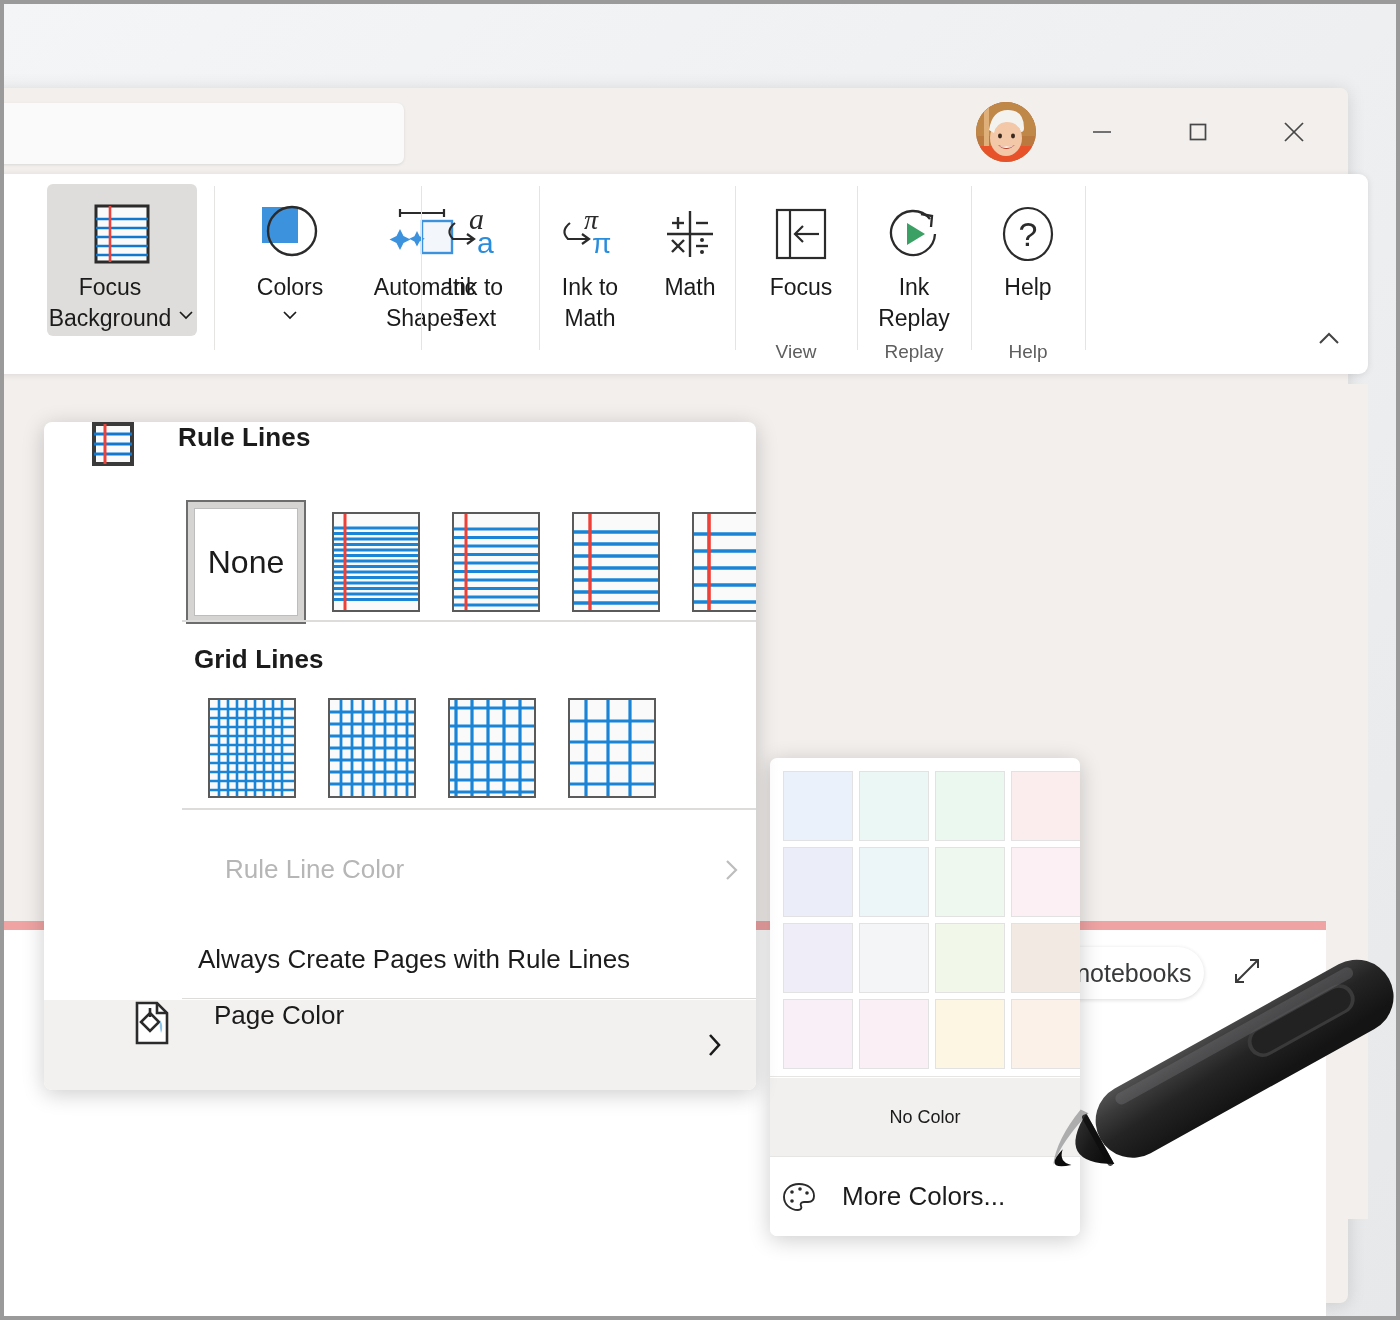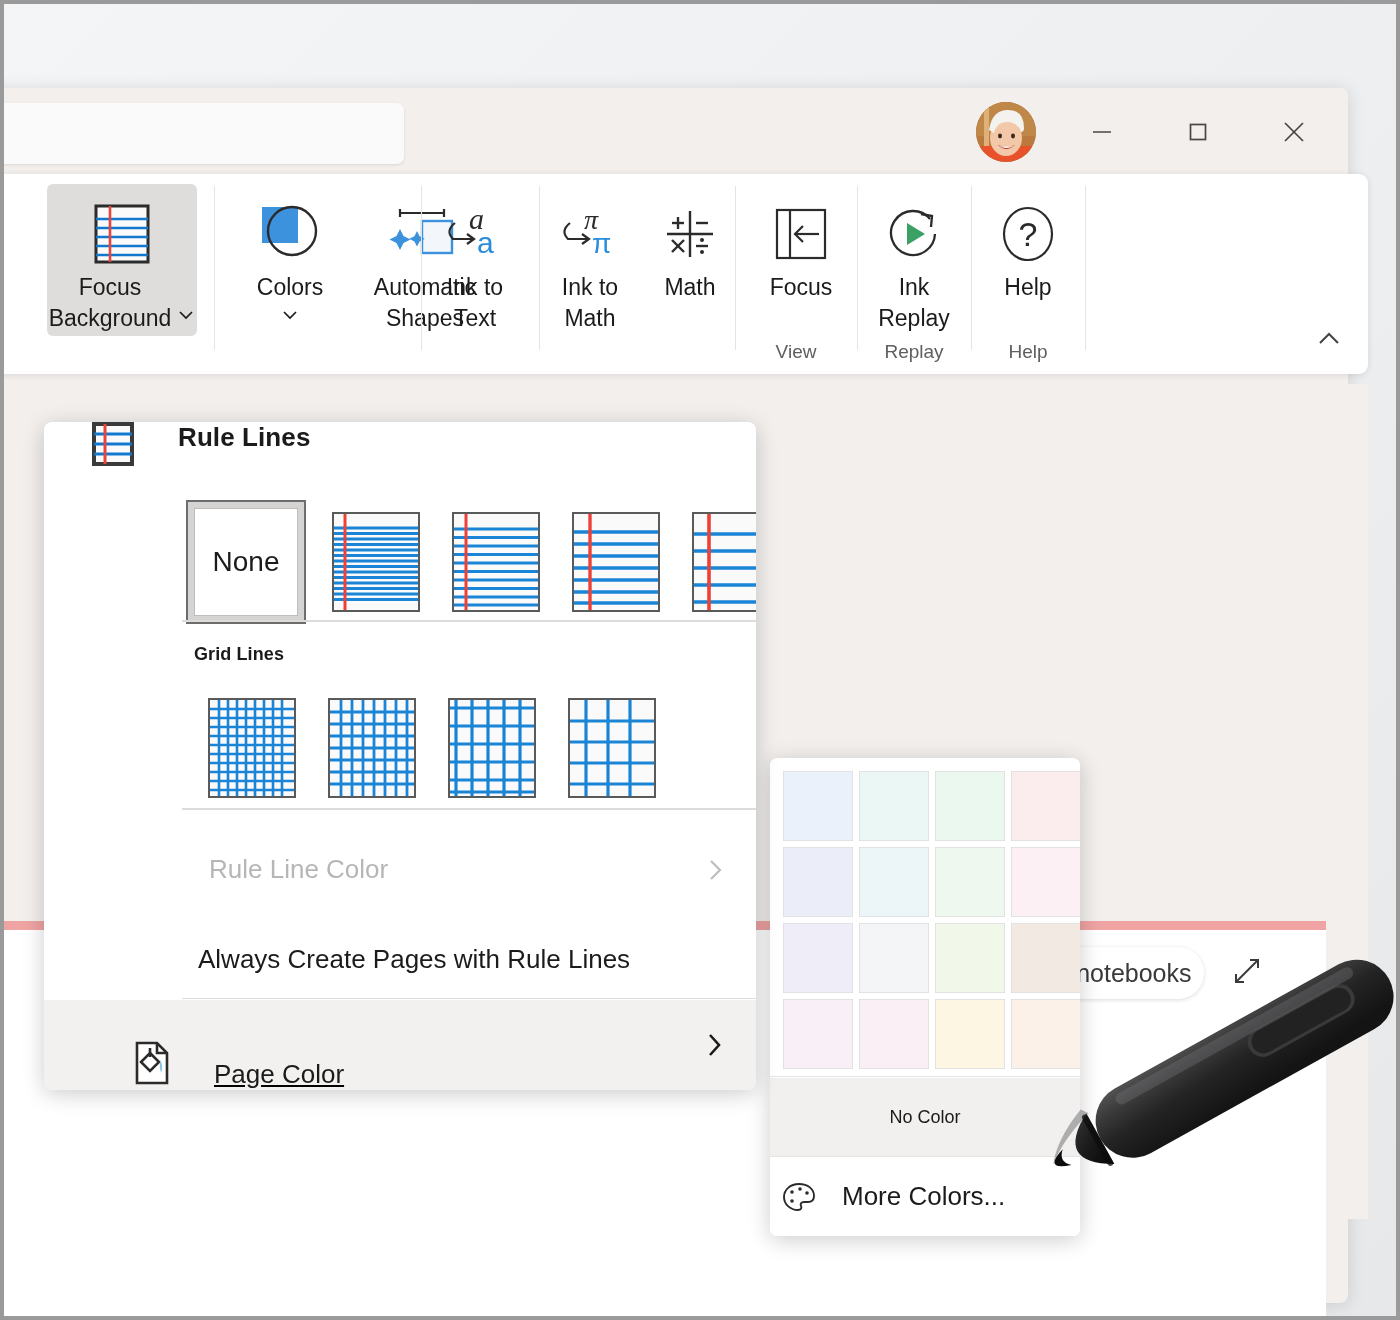--- a/index.html
+++ b/index.html
@@ -144,51 +144,51 @@
     box-shadow: 0 4px 22px rgba(0,0,0,.20);
     z-index: 20;
     overflow: hidden;
   }
   .fb-header {
     position: absolute; left: 0; top: 0; width: 100%; height: 78px;
     display: flex; align-items: flex-start; padding-left: 48px;
   }
   .fb-header-title { font-size: 26px; font-weight: bold; color: #1b1b1b; margin-left: 44px; letter-spacing:.1px; }
   .fb-section-title {
-    position: absolute; font-size: 18px; font-weight: bold; color: #1b1b1b; letter-spacing:.1px;
+    position: absolute; font-size: 26px; font-weight: bold; color: #1b1b1b; letter-spacing:.1px;
   }
   .thumb-row { position: absolute; display: flex; }
   .thumb-wrap {
     width: 102px; height: 112px; display: flex; align-items: center; justify-content: center;
   }
   .thumb-sel {
     width: 120px; height: 124px; border: 2px solid #6d6d6d; background: #d6d4d2;
     display: flex; align-items: center; justify-content: center;
   }
   .thumb-sel-inner {
     width: 104px; height: 108px; background: #ffffff; border: 1px solid #bdbdbd;
     display: flex; align-items: center; justify-content: center;
-    font-size: 28px; color: #1b1b1b;
+    font-size: 32px; color: #1b1b1b;
   }
   .thumb {
     width: 88px; height: 100px; border: 2px solid #5a5a5a; background: #fafafa; position: relative;
   }
   .thumb svg { position: absolute; left: 0; top: 0; }
   .hr {
     position: absolute; height: 2px; background: #dedcda;
   }
   .menu-row {
     position: absolute; display: flex; align-items: center;
   }
   .menu-row-label { font-size: 26px; color: #1b1b1b; }
   .menu-row-label.disabled { color: #b6b6b6; }
   .menu-chev { position: absolute; right: 30px; }
   .page-color-row {
     position: absolute; left: 0; bottom: 0; width: 100%; height: 90px;
-    background: #f2f1f0; display: flex; align-items: flex-end; text-decoration: underline;
+    background: #f2f1f0; display: flex; align-items: flex-start;
   }
   .pc-icon { margin-left: 86px; }
   .pc-label { font-size: 26px; color: #1b1b1b; margin-left: 42px; }
 
   
   .color-flyout {
     position: absolute; left: 766px; top: 754px; width: 310px; height: 478px;
     background: #ffffff; border-radius: 7px;
     box-shadow: 0 4px 22px rgba(0,0,0,.20);
     z-index: 18;
@@ -704,21 +704,21 @@
               <line x1="0" y1="63" x2="84" y2="63"></line>
                 <line x1="0" y1="84" x2="84" y2="84"></line>
             </g>
           </svg>
         </div>
       </div>
     </div>
 
     <div class="hr" style="left:138px; top:386px; width:574px;"></div>
 
-    <div class="menu-row" style="left:0; top:412px; width:100%; height:70px;padding-left:11px;">
+    <div class="menu-row" style="left:16px; top:412px; width:100%; height:70px;padding-left:11px;">
       <span class="menu-row-label disabled" style="margin-left:154px;">Rule Line Color</span>
       <svg class="menu-chev" width="22" height="28" viewBox="0 0 22 28" style="top:22px;">
         <polyline points="7,5 16,14 7,23" fill="none" stroke="#bdbdbd" stroke-width="2.2"></polyline>
       </svg>
     </div>
 
     <div class="menu-row" style="left:0; top:502px; width:100%; height:70px;">
       <span class="menu-row-label" style="margin-left:154px;">Always Create Pages with Rule Lines</span>
     </div>
 

